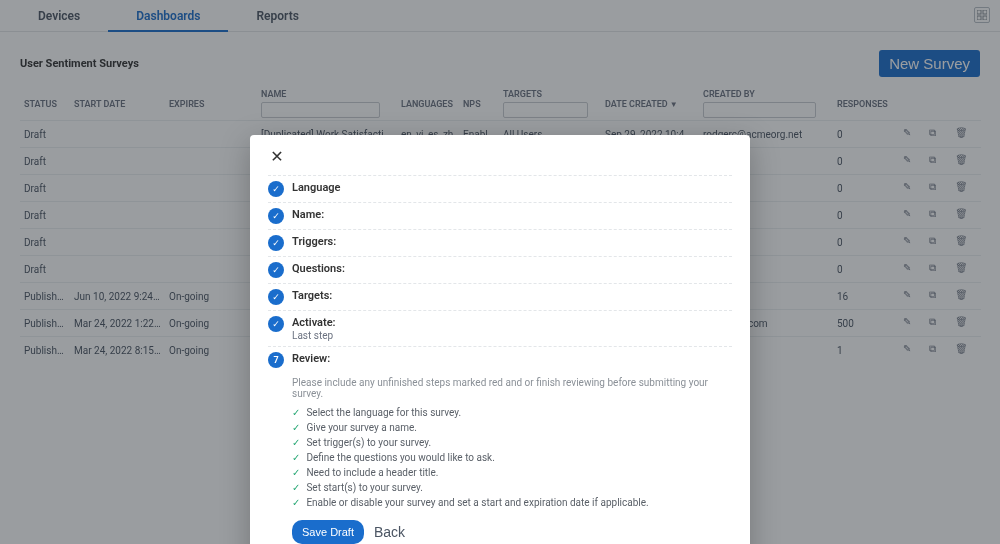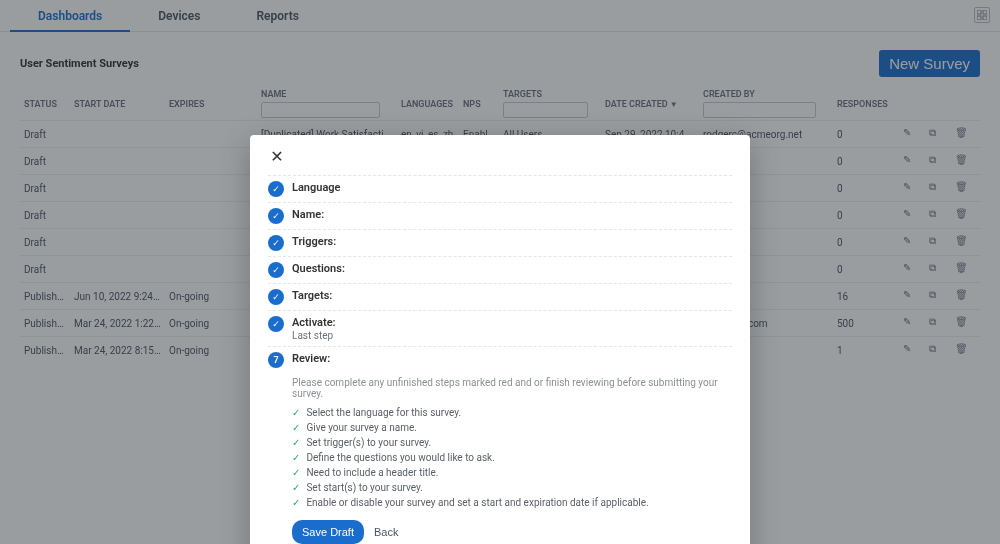--- a/index.html
+++ b/index.html
@@ -186,21 +186,21 @@
     border: none;
     padding: 6px 10px;
     border-radius: 10px;
     font-size: 11px;
     cursor: pointer;
   }
   .btn-link {
     background: none;
     border: none;
     color: #4b5563;
-    font-size: 11px;
+    font-size: 14px;
     cursor: pointer;
   }
 
   
   col.c-status   { width: 50px; }
   col.c-start    { width: 95px; }
   col.c-expires  { width: 92px; }
   col.c-name     { width: 140px; }
   col.c-lang     { width: 62px; }
   col.c-nps      { width: 40px; }
@@ -208,22 +208,22 @@
   col.c-created  { width: 98px; }
   col.c-by       { width: 134px; }
   col.c-resp     { width: 60px; }
   col.c-act      { width: 88px; }
 </style>
 </head>
 <body>
 
 <div class="page">
   <div class="tabs-bar">
+    <div class="tab">Devices</div>
     <div class="tab active">Dashboards</div>
-    <div class="tab">Devices</div>
     <div class="tab">Reports</div>
     <div class="tabs-right-icon">
       <svg width="10" height="10" viewBox="0 0 10 10">
           <rect x="0" y="0" width="4" height="4" fill="none" stroke="#8a9097"></rect>
           <rect x="6" y="0" width="4" height="4" fill="none" stroke="#8a9097"></rect>
           <rect x="0" y="6" width="4" height="4" fill="none" stroke="#8a9097"></rect>
           <rect x="6" y="6" width="4" height="4" fill="none" stroke="#8a9097"></rect>
         </svg>
     </div>
   </div>
@@ -418,21 +418,21 @@
         <div class="step-label">Activate:</div>
         <div class="step-sub">Last step</div>
       </div>
     </div>
     <div class="step-row" style="border-bottom: none;">
       <span class="step-icon num">7</span>
       <span class="step-label">Review:</span>
     </div>
 
     <div class="review-block">
-      <div class="review-intro">Please complete any unfinished steps marked red and or finish reviewing before submitting your survey.</div>
+      <div class="review-intro">Please include any unfinished steps marked red and or finish reviewing before submitting your survey.</div>
       <div id="review-items">
           <div class="review-item">
             <span class="tick">✓</span>
             <span>Select the language for this survey.</span>
           </div>
           <div class="review-item">
             <span class="tick">✓</span>
             <span>Give your survey a name.</span>
           </div>
           <div class="review-item">

